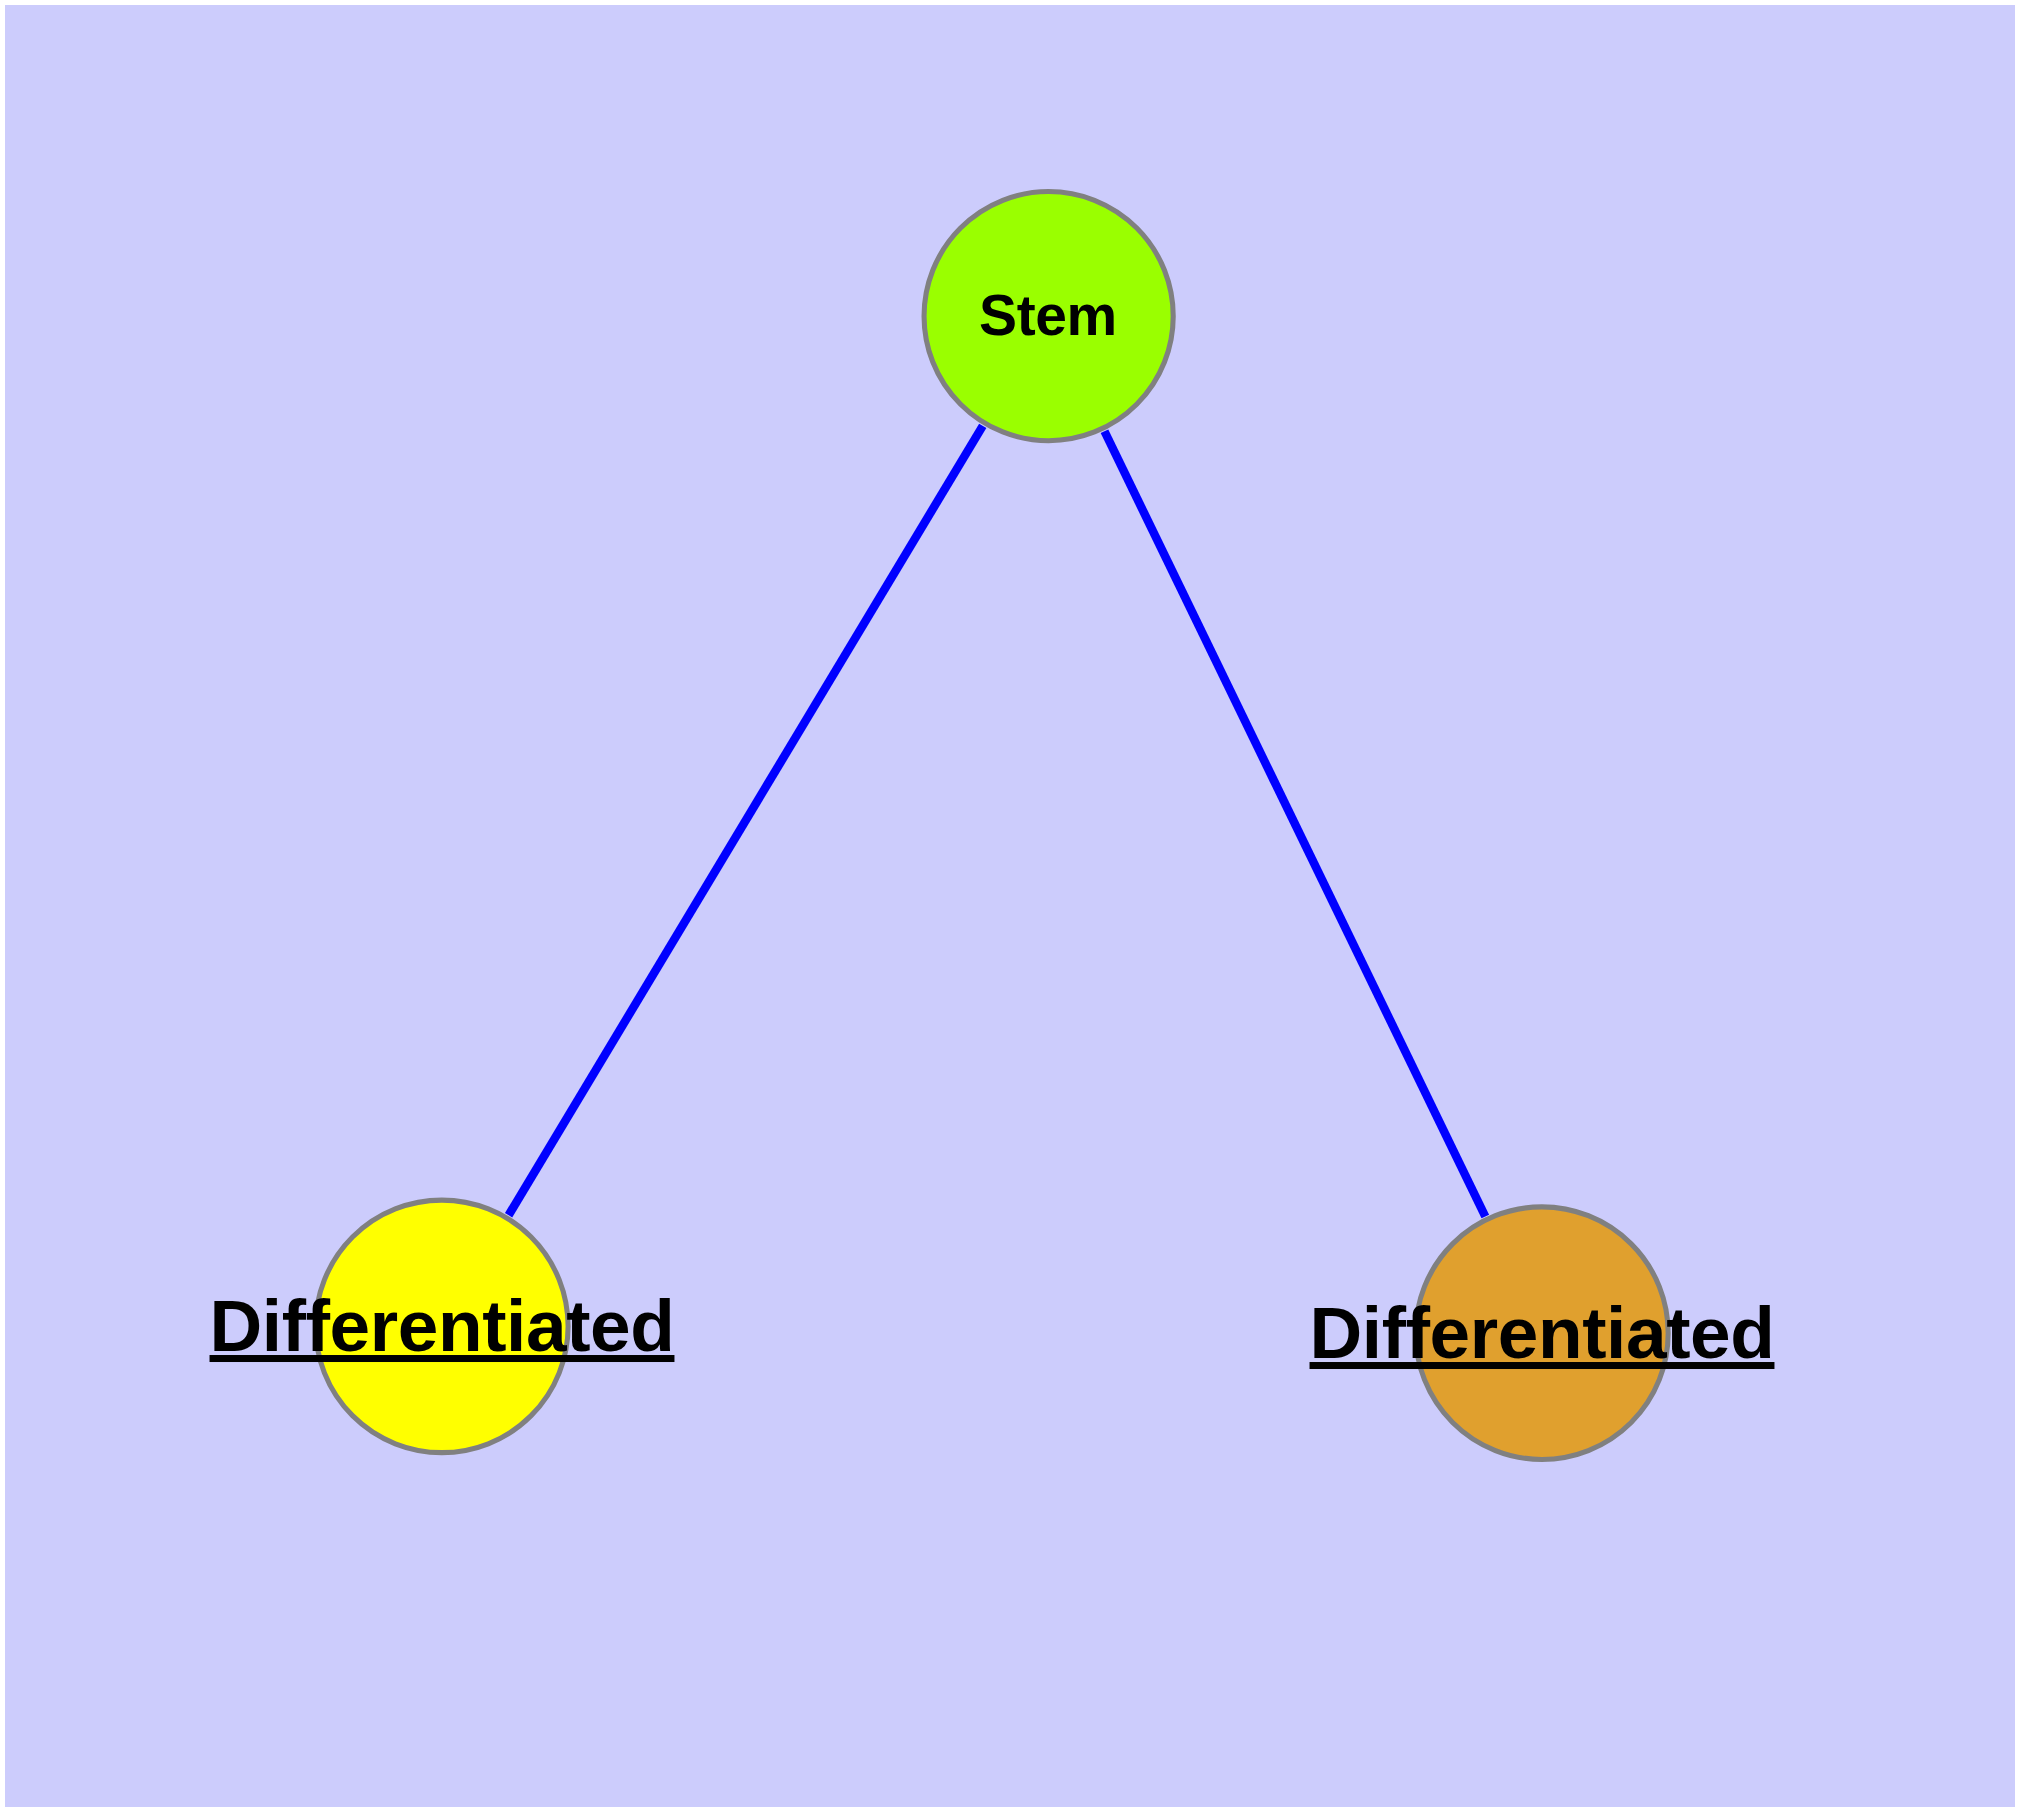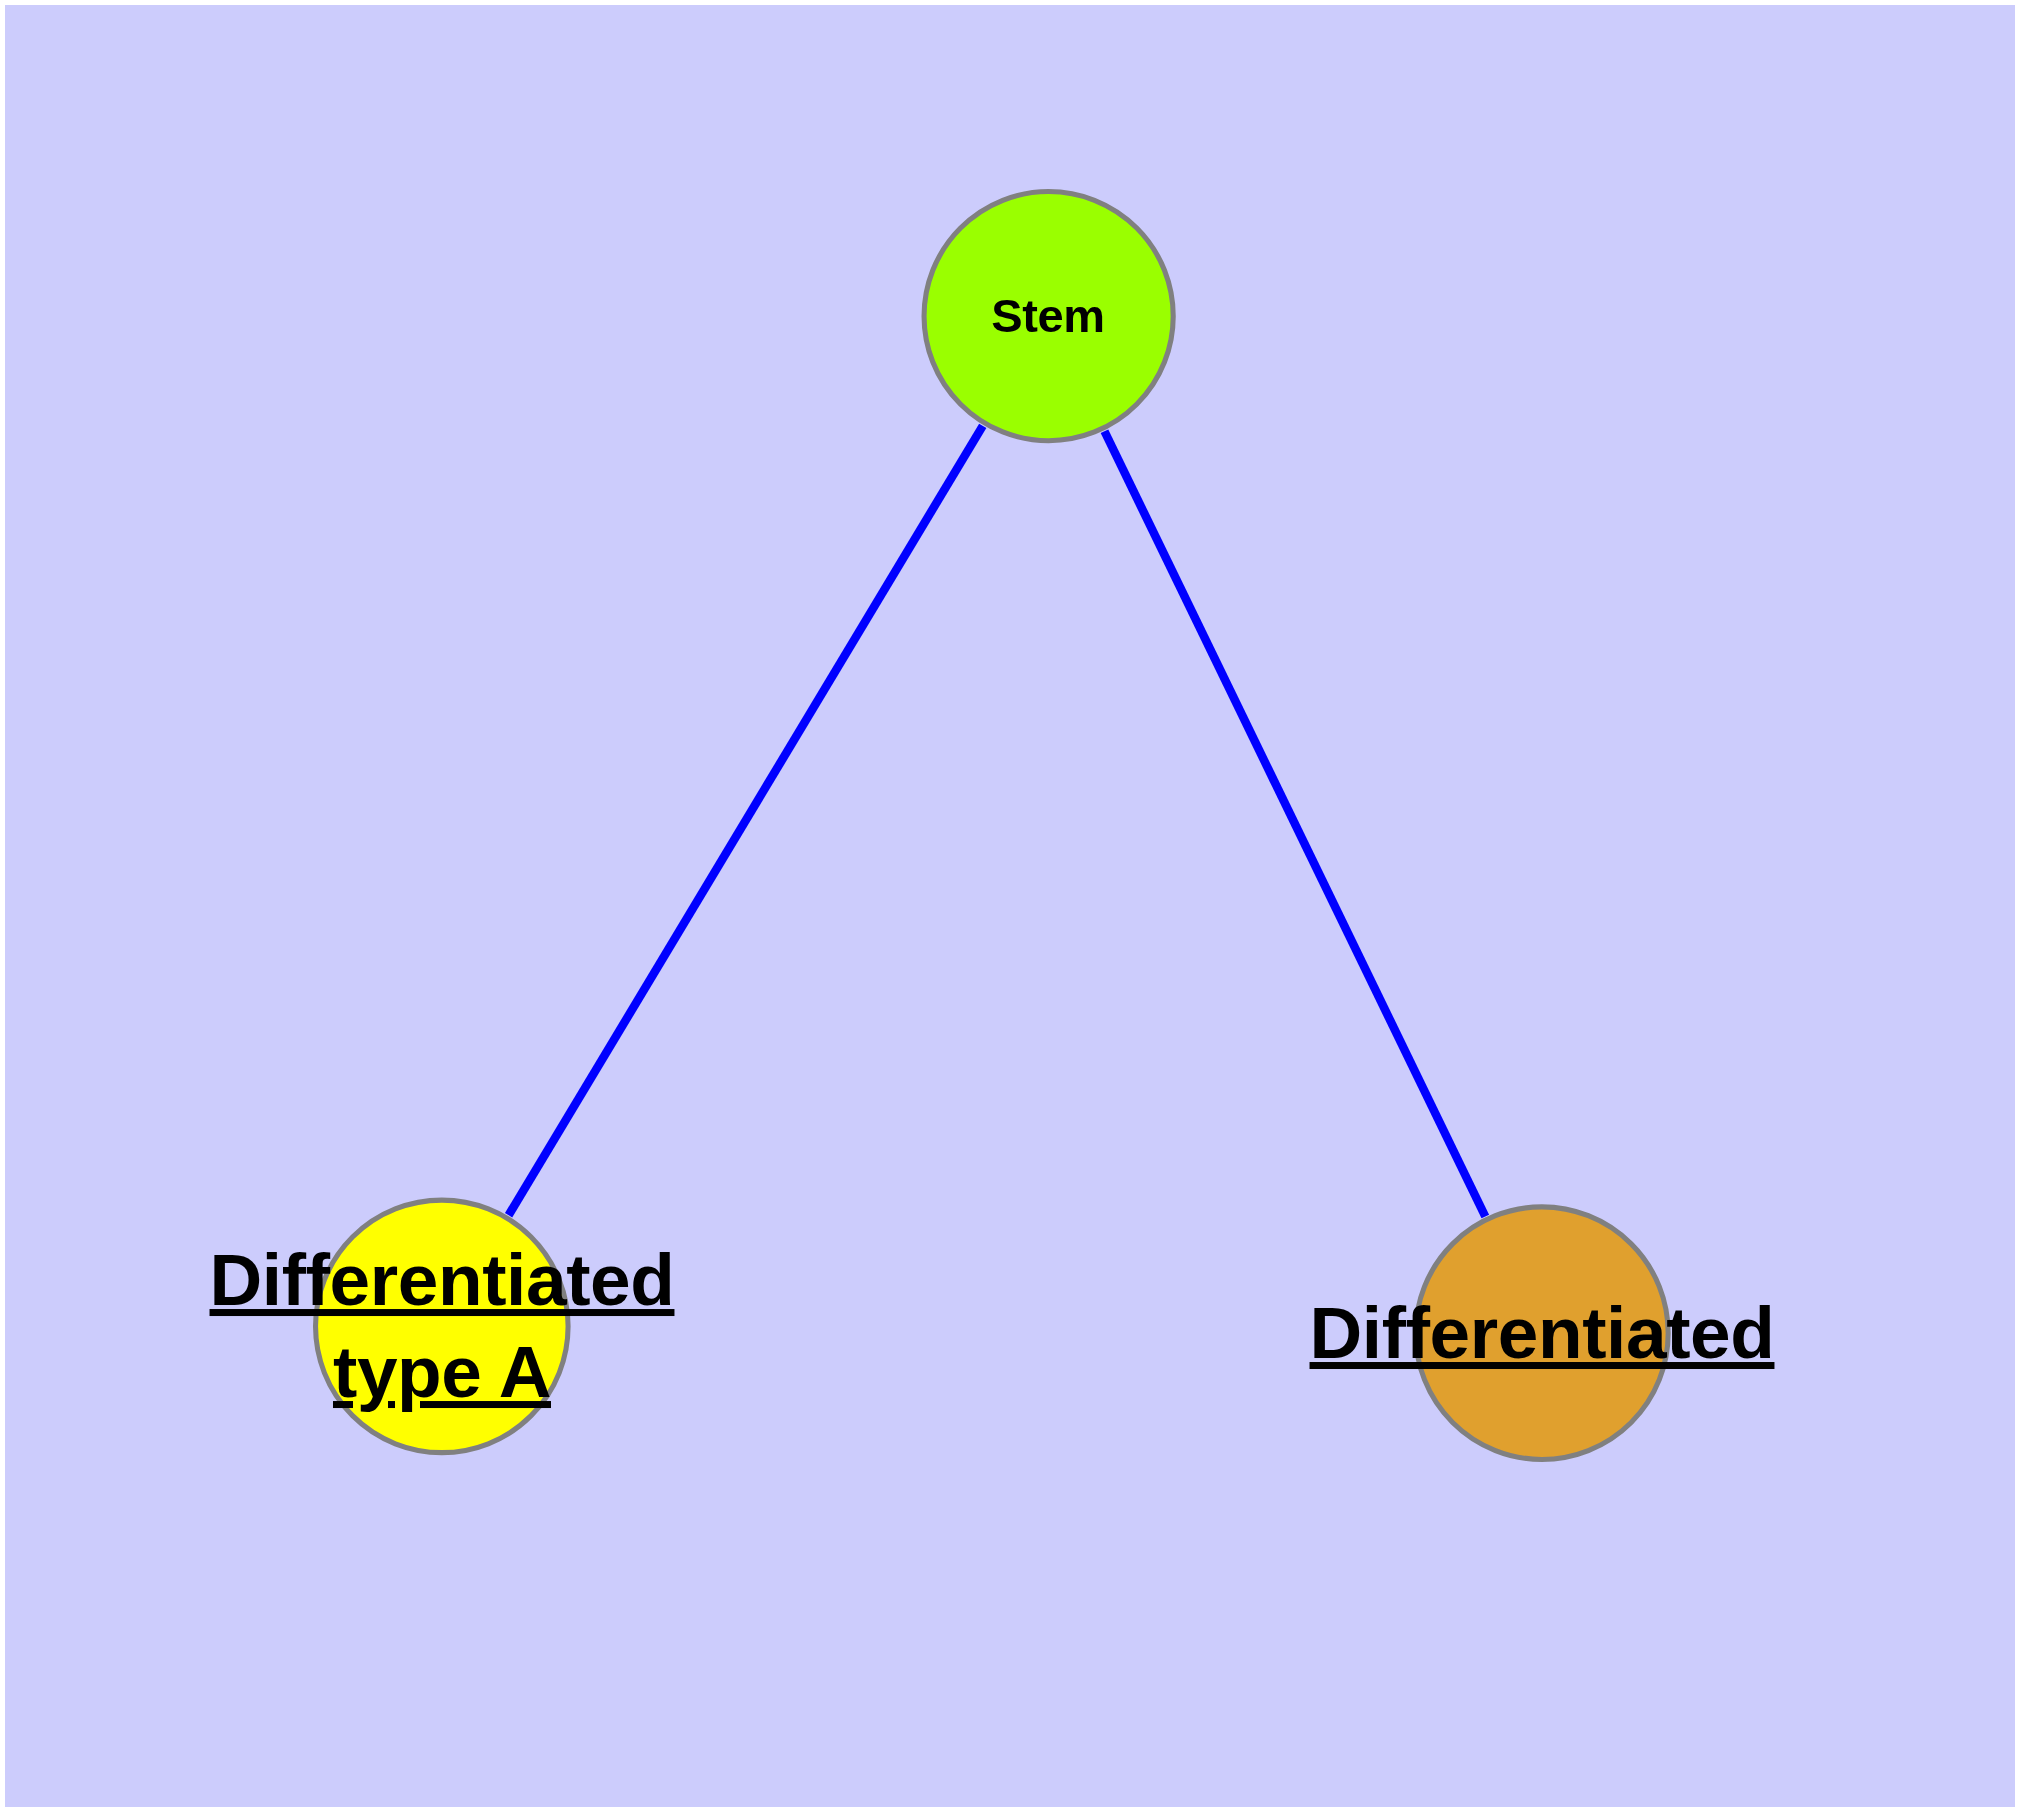--- a/index.html
+++ b/index.html
@@ -66,19 +66,19 @@
         <line x1="1302.8939663009855" y1="508.8638480432693" x2="1752.2332659334384" y2="1435.3366307905947" stroke="#0000ff" stroke-width="10" stroke-linecap="butt"></line>
       </g>
     <g id="node-layer">
         <circle cx="1237" cy="373" r="147" fill="#9aff00" stroke="#808080" stroke-width="6"></circle>
         <circle cx="521" cy="1565" r="149" fill="#ffff00" stroke="#808080" stroke-width="6"></circle>
         <circle cx="1819" cy="1573" r="149" fill="#e0a02e" stroke="#808080" stroke-width="6"></circle>
       </g>
   </svg>
 
   <div id="label-layer">
-      <div class="node-label single" style="left: 1048px; top: 316px; font-size: 47px; color: rgb(0, 0, 0);"><span>Stem</span></div>
-      <div class="node-label multi" style="left: 442px; top: 1326px; font-size: 73px; color: rgb(0, 0, 0);"><span>Differentiated</span><br><span>type A</span></div>
+      <div class="node-label single" style="left: 1048px; top: 316px; font-size: 57px; color: rgb(0, 0, 0);"><span>Stem</span></div>
+      <div class="node-label multi" style="left: 442px; top: 1326px; font-size: 73px; color: rgb(0, 0, 0);"><span>Differentiated</span><br></div>
       <div class="node-label multi" style="left: 1542px; top: 1333px; font-size: 73px; color: rgb(0, 0, 0);"><span>Differentiated</span><br></div>
     </div>
 
 </div>
 
 
 </body></html>

